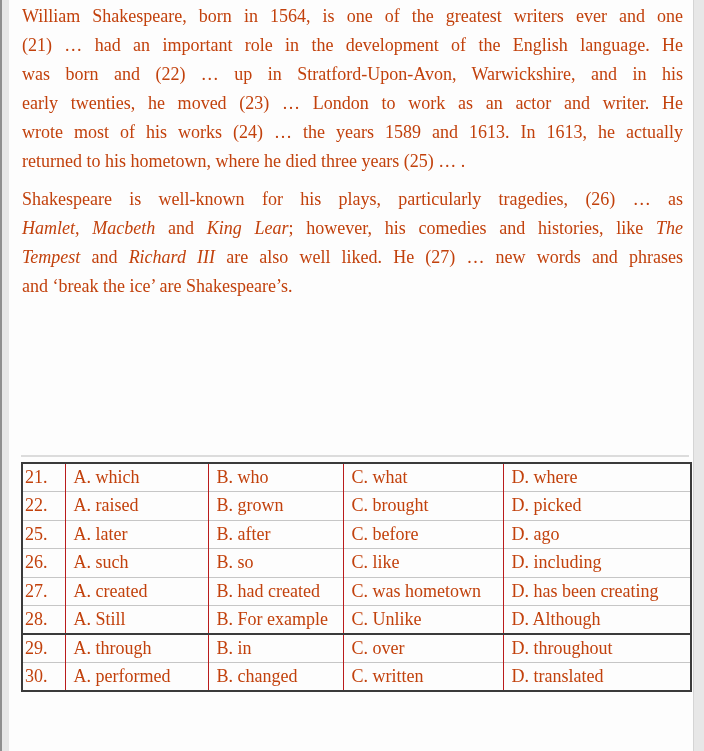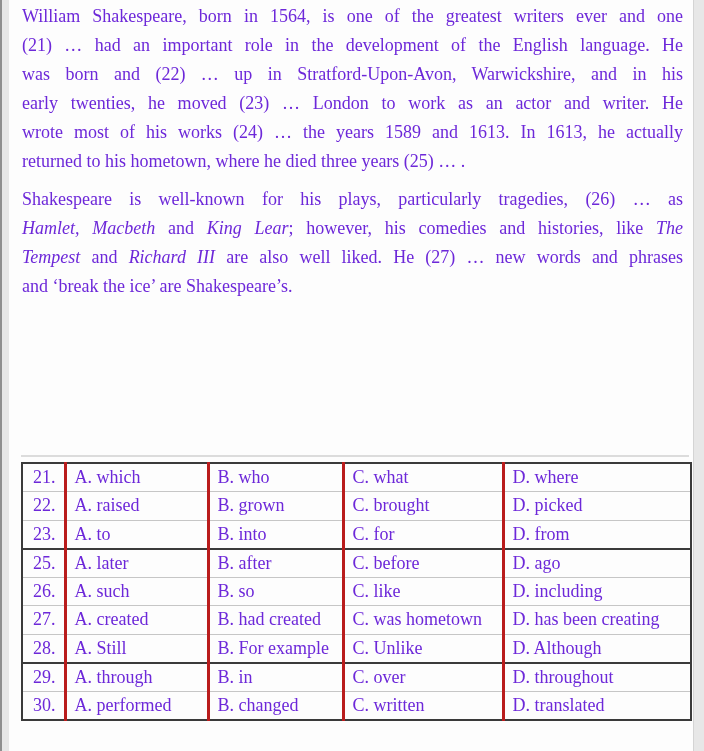--- a/index.html
+++ b/index.html
@@ -3,21 +3,21 @@
 <meta charset="utf-8">
 <style>
   * { margin:0; padding:0; box-sizing:border-box; }
   html,body { background:#ffffff; }
   .screen {
     position:relative;
     width:704px; height:751px;
     background:#fdfdfd;
     overflow:hidden;
     font-family:"Liberation Serif","DejaVu Serif",serif;
-    color:#6d28d9;
+    color:#c2410c;
   }
   
   .edge-left {
     position:absolute; left:0; top:0; width:9px; height:751px;
     background:#e7e7e7;
     border-left:2px solid #8f8f8f;
   }
   .edge-right {
     position:absolute; right:0; top:0; width:11px; height:751px;
     background:#e7e7e7;
@@ -53,29 +53,29 @@
   }
   table.options col.c-num { width:43px; }
   table.options col.c-a   { width:143px; }
   table.options col.c-b   { width:135px; }
   table.options col.c-c   { width:160px; }
   table.options col.c-d   { width:188px; }
   table.options tr { border-bottom:1px solid #c6c6c6; }
   table.options tr.group-end { border-bottom:2px solid #3a3a3a; }
   table.options tr:last-child { border-bottom:2px solid #3a3a3a; }
   table.options td {
-    border-left:3px solid #b91c1c;
+    border-left:1px solid #b91c1c;
     height:28.5px;
     font-size:18px;
     vertical-align:middle;
     padding:0 2px 0 8px;
     white-space:nowrap;
     overflow:hidden;
   }
-  table.options td.num { padding-left:10px; }
+  table.options td.num { padding-left:2px; }
   table.options td:first-child { border-left:none; }
 </style>
 </head>
 <body>
 
 <div class="screen">
   <div class="edge-left"></div>
   <div class="edge-right"></div>
 
   <div class="passage">
@@ -113,27 +113,20 @@
           <td class="opt">C. what</td>
           <td class="opt">D. where</td>
         </tr>
         <tr>
           <td class="num">22.</td>
           <td class="opt">A. raised</td>
           <td class="opt">B. grown</td>
           <td class="opt">C. brought</td>
           <td class="opt">D. picked</td>
         </tr>
-        <tr class="group-end">
-          <td class="num">23.</td>
-          <td class="opt">A. to</td>
-          <td class="opt">B. into</td>
-          <td class="opt">C. for</td>
-          <td class="opt">D. from</td>
-        </tr>
         <tr>
           <td class="num">25.</td>
           <td class="opt">A. later</td>
           <td class="opt">B. after</td>
           <td class="opt">C. before</td>
           <td class="opt">D. ago</td>
         </tr>
         <tr>
           <td class="num">26.</td>
           <td class="opt">A. such</td>

